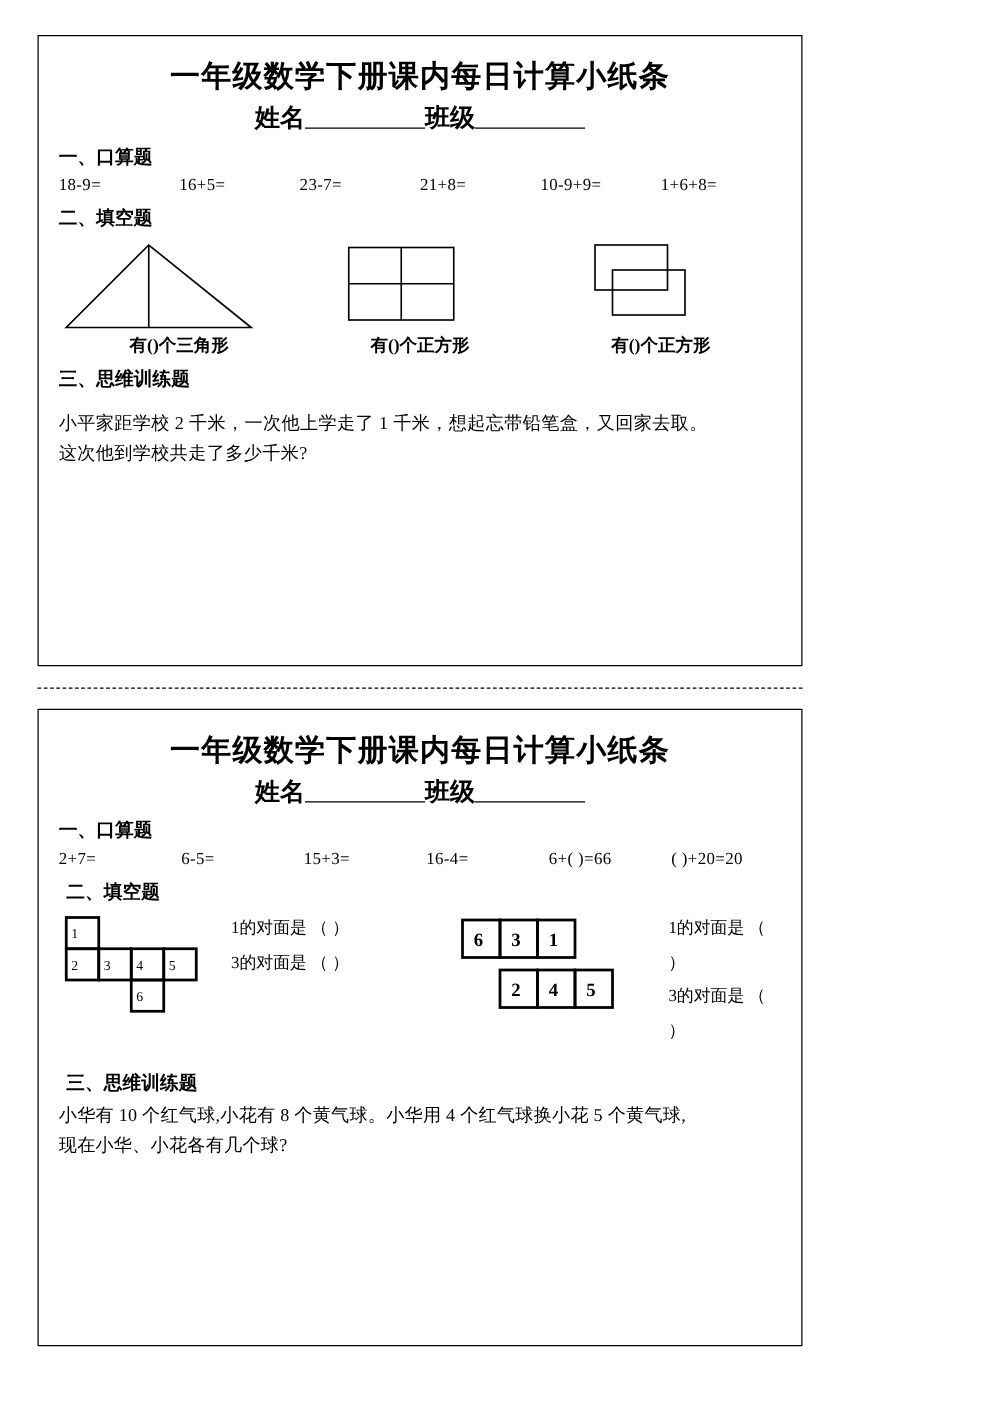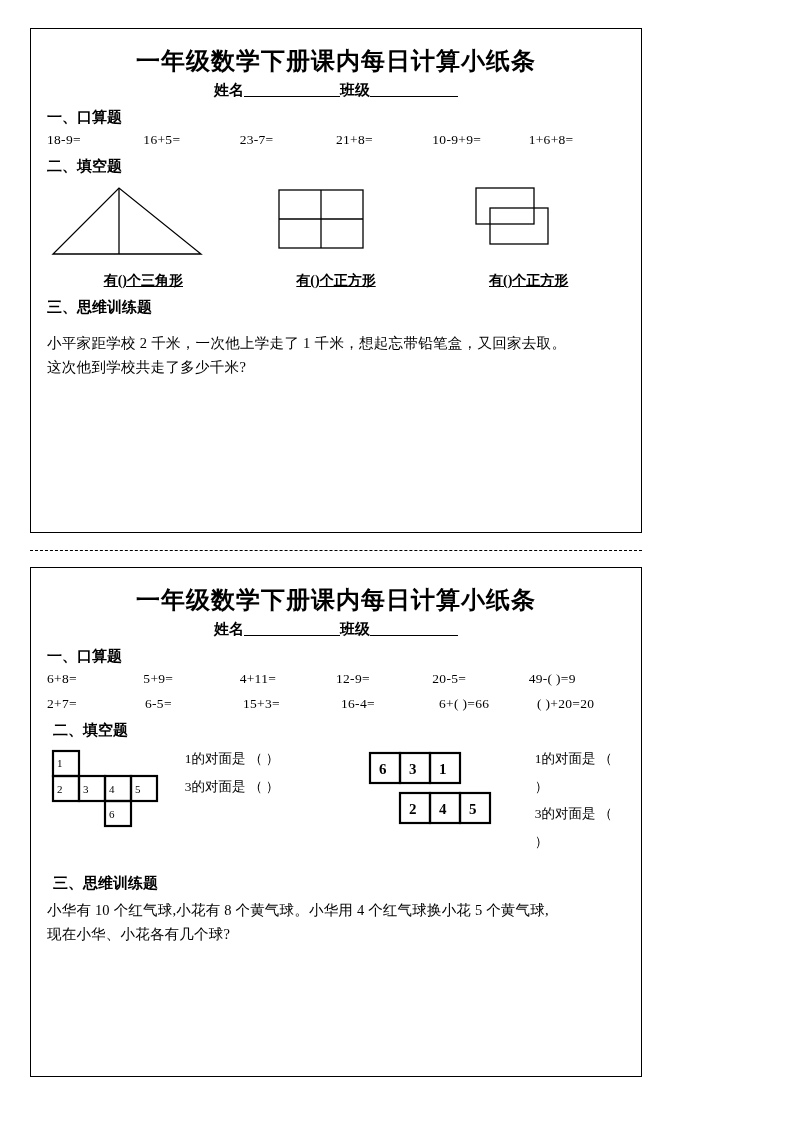--- a/index.html
+++ b/index.html
@@ -38,21 +38,21 @@
   .title {
     text-align: center;
     font-size: 24px;
     font-weight: bold;
     letter-spacing: 1px;
     margin: 6px 0 4px 0;
     font-family: "Liberation Serif", "DejaVu Serif", serif;
   }
   .nameline {
     text-align: center;
-    font-size: 15px;
+    font-size: 20px;
     font-weight: bold;
     margin-bottom: 4px;
   }
   .nameline .blank {
     display: inline-block;
     border-bottom: 1px solid #000;
     width: 96px;
     vertical-align: -2px;
   }
   .nameline .blank2 {
@@ -87,22 +87,21 @@
     margin-top: 6px;
     margin-bottom: 2px;
   }
   .fig {
     text-align: center;
     width: 200px;
   }
   .fig .caption {
     font-size: 14px;
     font-weight: bold;
-    margin-top: 12px;
-    text-decoration: underline;
+    margin-top: 0;
   }
   .fig .caption .par {
     display: inline-block;
   }
   .word {
     font-size: 14.5px;
     line-height: 1.65;
     letter-spacing: 0.3px;
   }
   .word.p1 { margin-top: 15px; }
@@ -225,28 +224,20 @@
   <div class="sheet sheet-2">
 
     <div class="title">一年级数学下册课内每日计算小纸条</div>
 
     <div class="nameline">
       <span>姓名</span><span class="blank"></span><span>班级</span><span class="blank2"></span>
     </div>
 
     <div class="section-head">一、口算题</div>
 
-    <div class="calc-row r1">
-      <div class="cell">6+8=</div>
-      <div class="cell">5+9=</div>
-      <div class="cell">4+11=</div>
-      <div class="cell">12-9=</div>
-      <div class="cell">20-5=</div>
-      <div class="cell">49-(    )=9</div>
-    </div>
 
     <div class="calc-row r2">
       <div class="cell">2+7=</div>
       <div class="cell">6-5=</div>
       <div class="cell">15+3=</div>
       <div class="cell">16-4=</div>
       <div class="cell">6+(    )=66</div>
       <div class="cell">(     )+20=20</div>
     </div>
 

